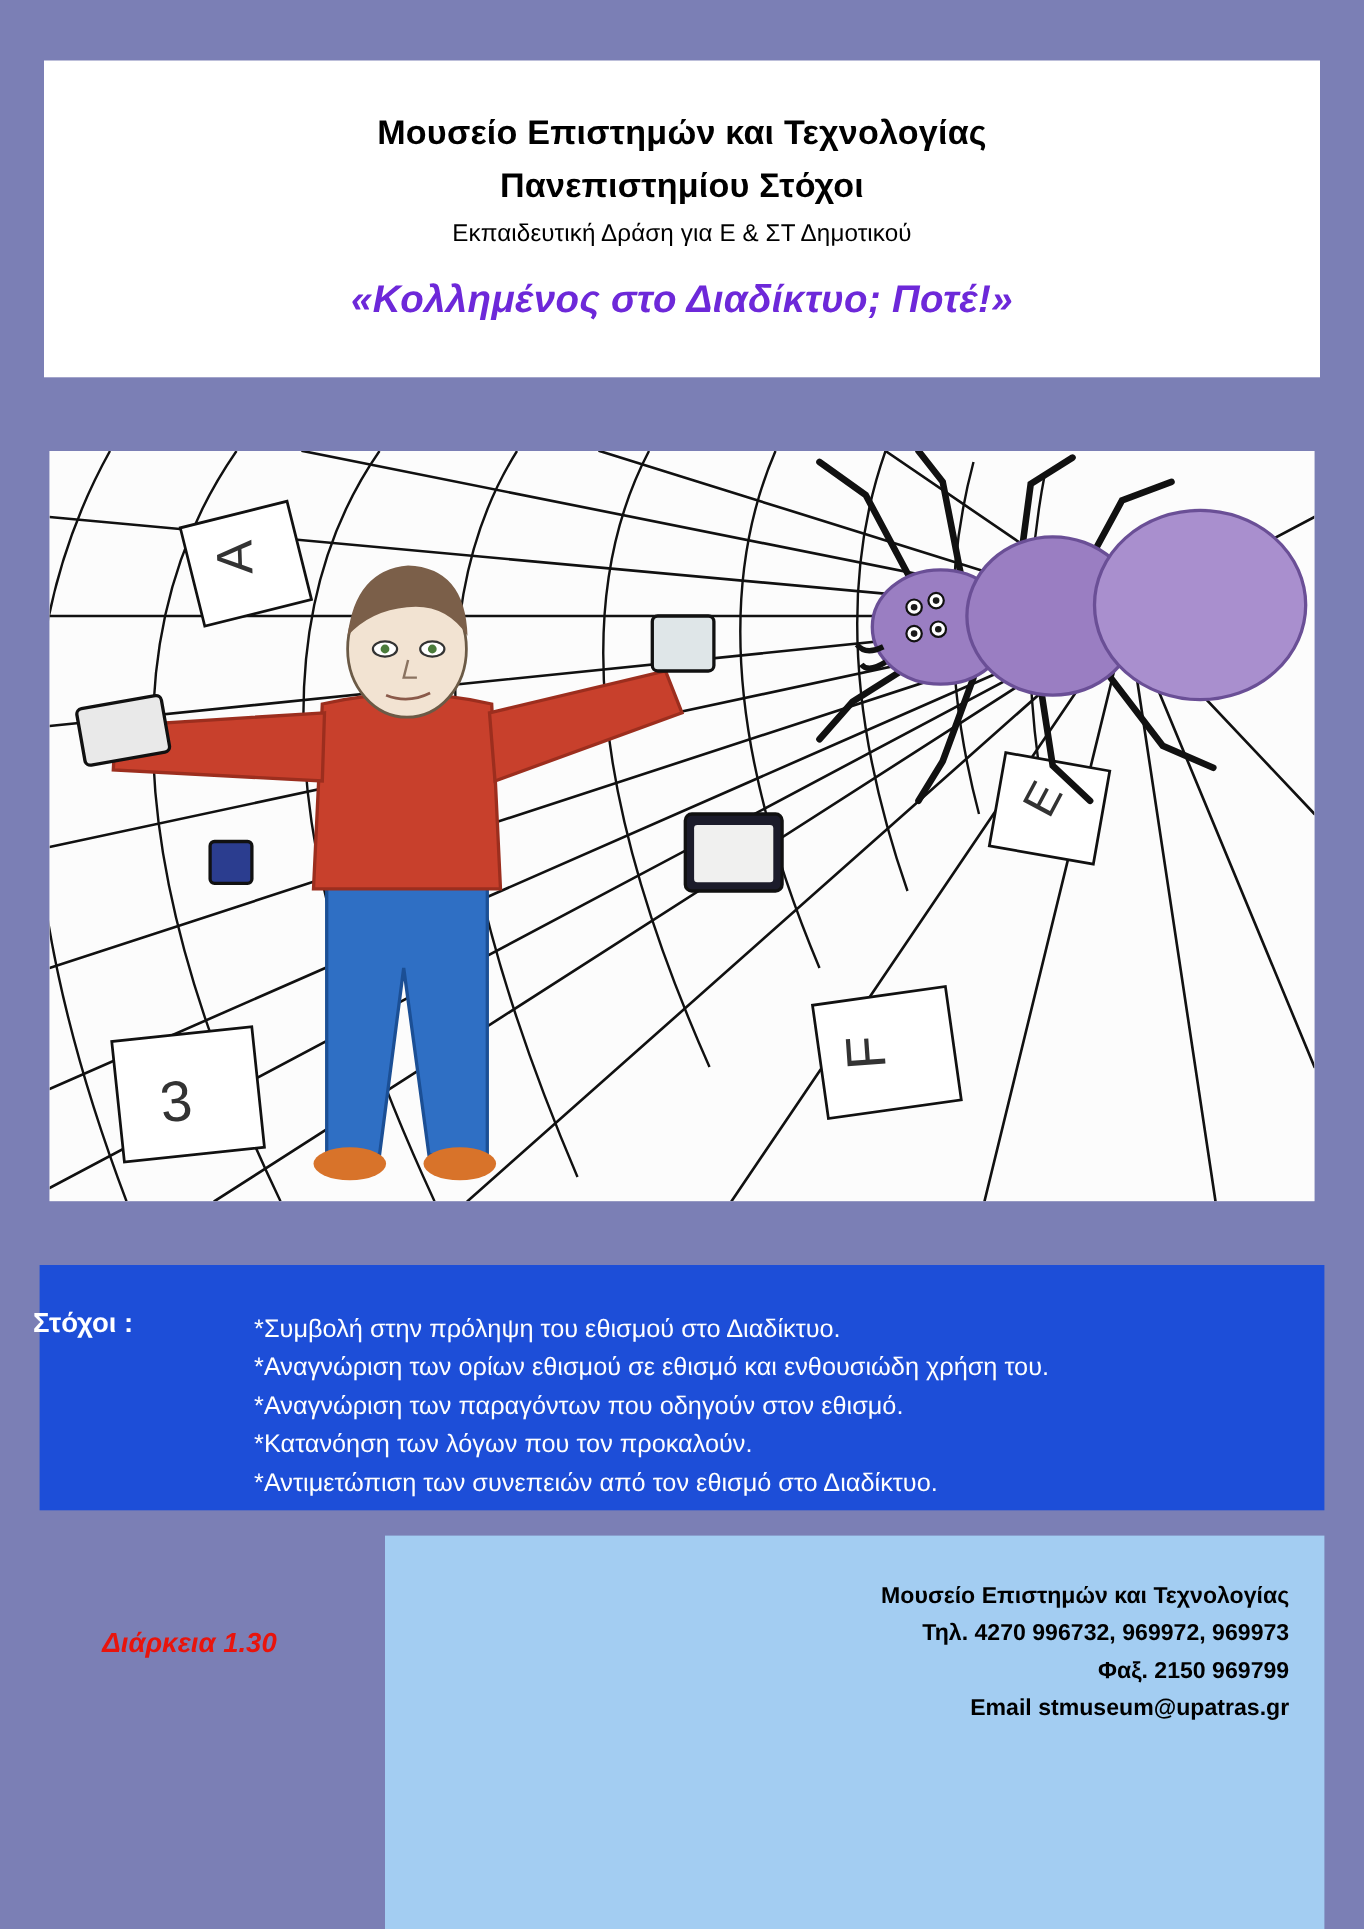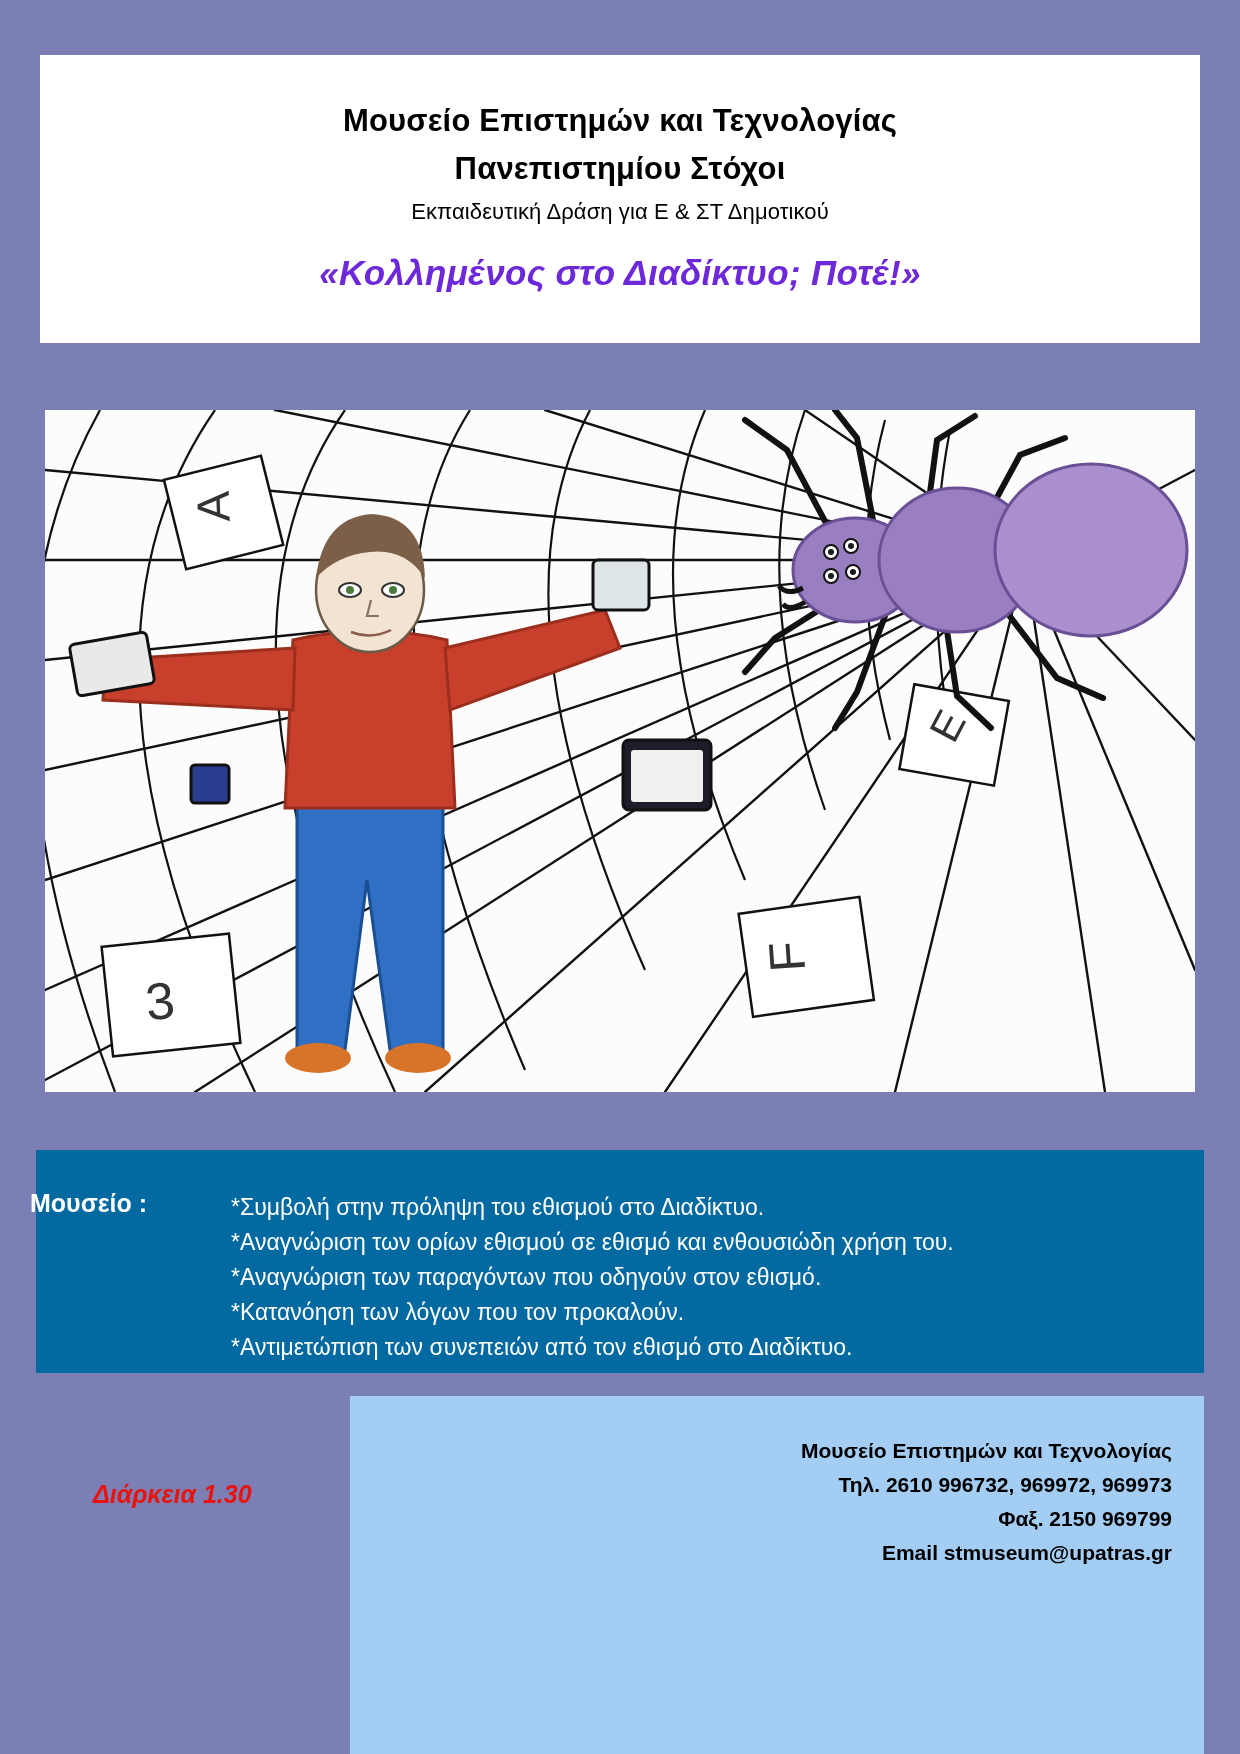--- a/index.html
+++ b/index.html
@@ -63,21 +63,21 @@
     display: block;
   }
 
   
   .goals-panel {
     position: absolute;
     left: 36px;
     top: 1150px;
     width: 1168px;
     height: 223px;
-    background: #0369a1;
+    background: #1d4ed8;
     box-sizing: border-box;
     padding: 36px 0 0 30px;
   }
   .goals-label {
     position: absolute;
     left: 30px;
     top: 1189px;
     font-size: 25px;
     font-weight: bold;
     color: #ffffff;
@@ -257,22 +257,22 @@
 
 <div class="goals-panel">
   <div class="goals-list">
     <div class="goal-item">*Συμβολή στην πρόληψη του εθισμού στο Διαδίκτυο.</div>
     <div class="goal-item">*Αναγνώριση των ορίων εθισμού σε εθισμό και ενθουσιώδη χρήση του.</div>
     <div class="goal-item">*Αναγνώριση των παραγόντων που οδηγούν στον εθισμό.</div>
     <div class="goal-item">*Κατανόηση των λόγων που τον προκαλούν.</div>
     <div class="goal-item">*Αντιμετώπιση των συνεπειών από τον εθισμό στο Διαδίκτυο.</div>
   </div>
 </div>
-<div class="goals-label">Μουσείο :</div>
+<div class="goals-label">Στόχοι :</div>
 
 <div class="contact-panel">
   <div class="contact-line">Μουσείο Επιστημών και Τεχνολογίας</div>
-  <div class="contact-line">Τηλ. 2610 996732, 969972, 969973</div>
+  <div class="contact-line">Τηλ. 4270 996732, 969972, 969973</div>
   <div class="contact-line">Φαξ. 2150 969799</div>
   <div class="contact-line">Email stmuseum@upatras.gr</div>
 </div>
 
 <div class="duration">Διάρκεια  1.30</div>
 
 </body></html>

